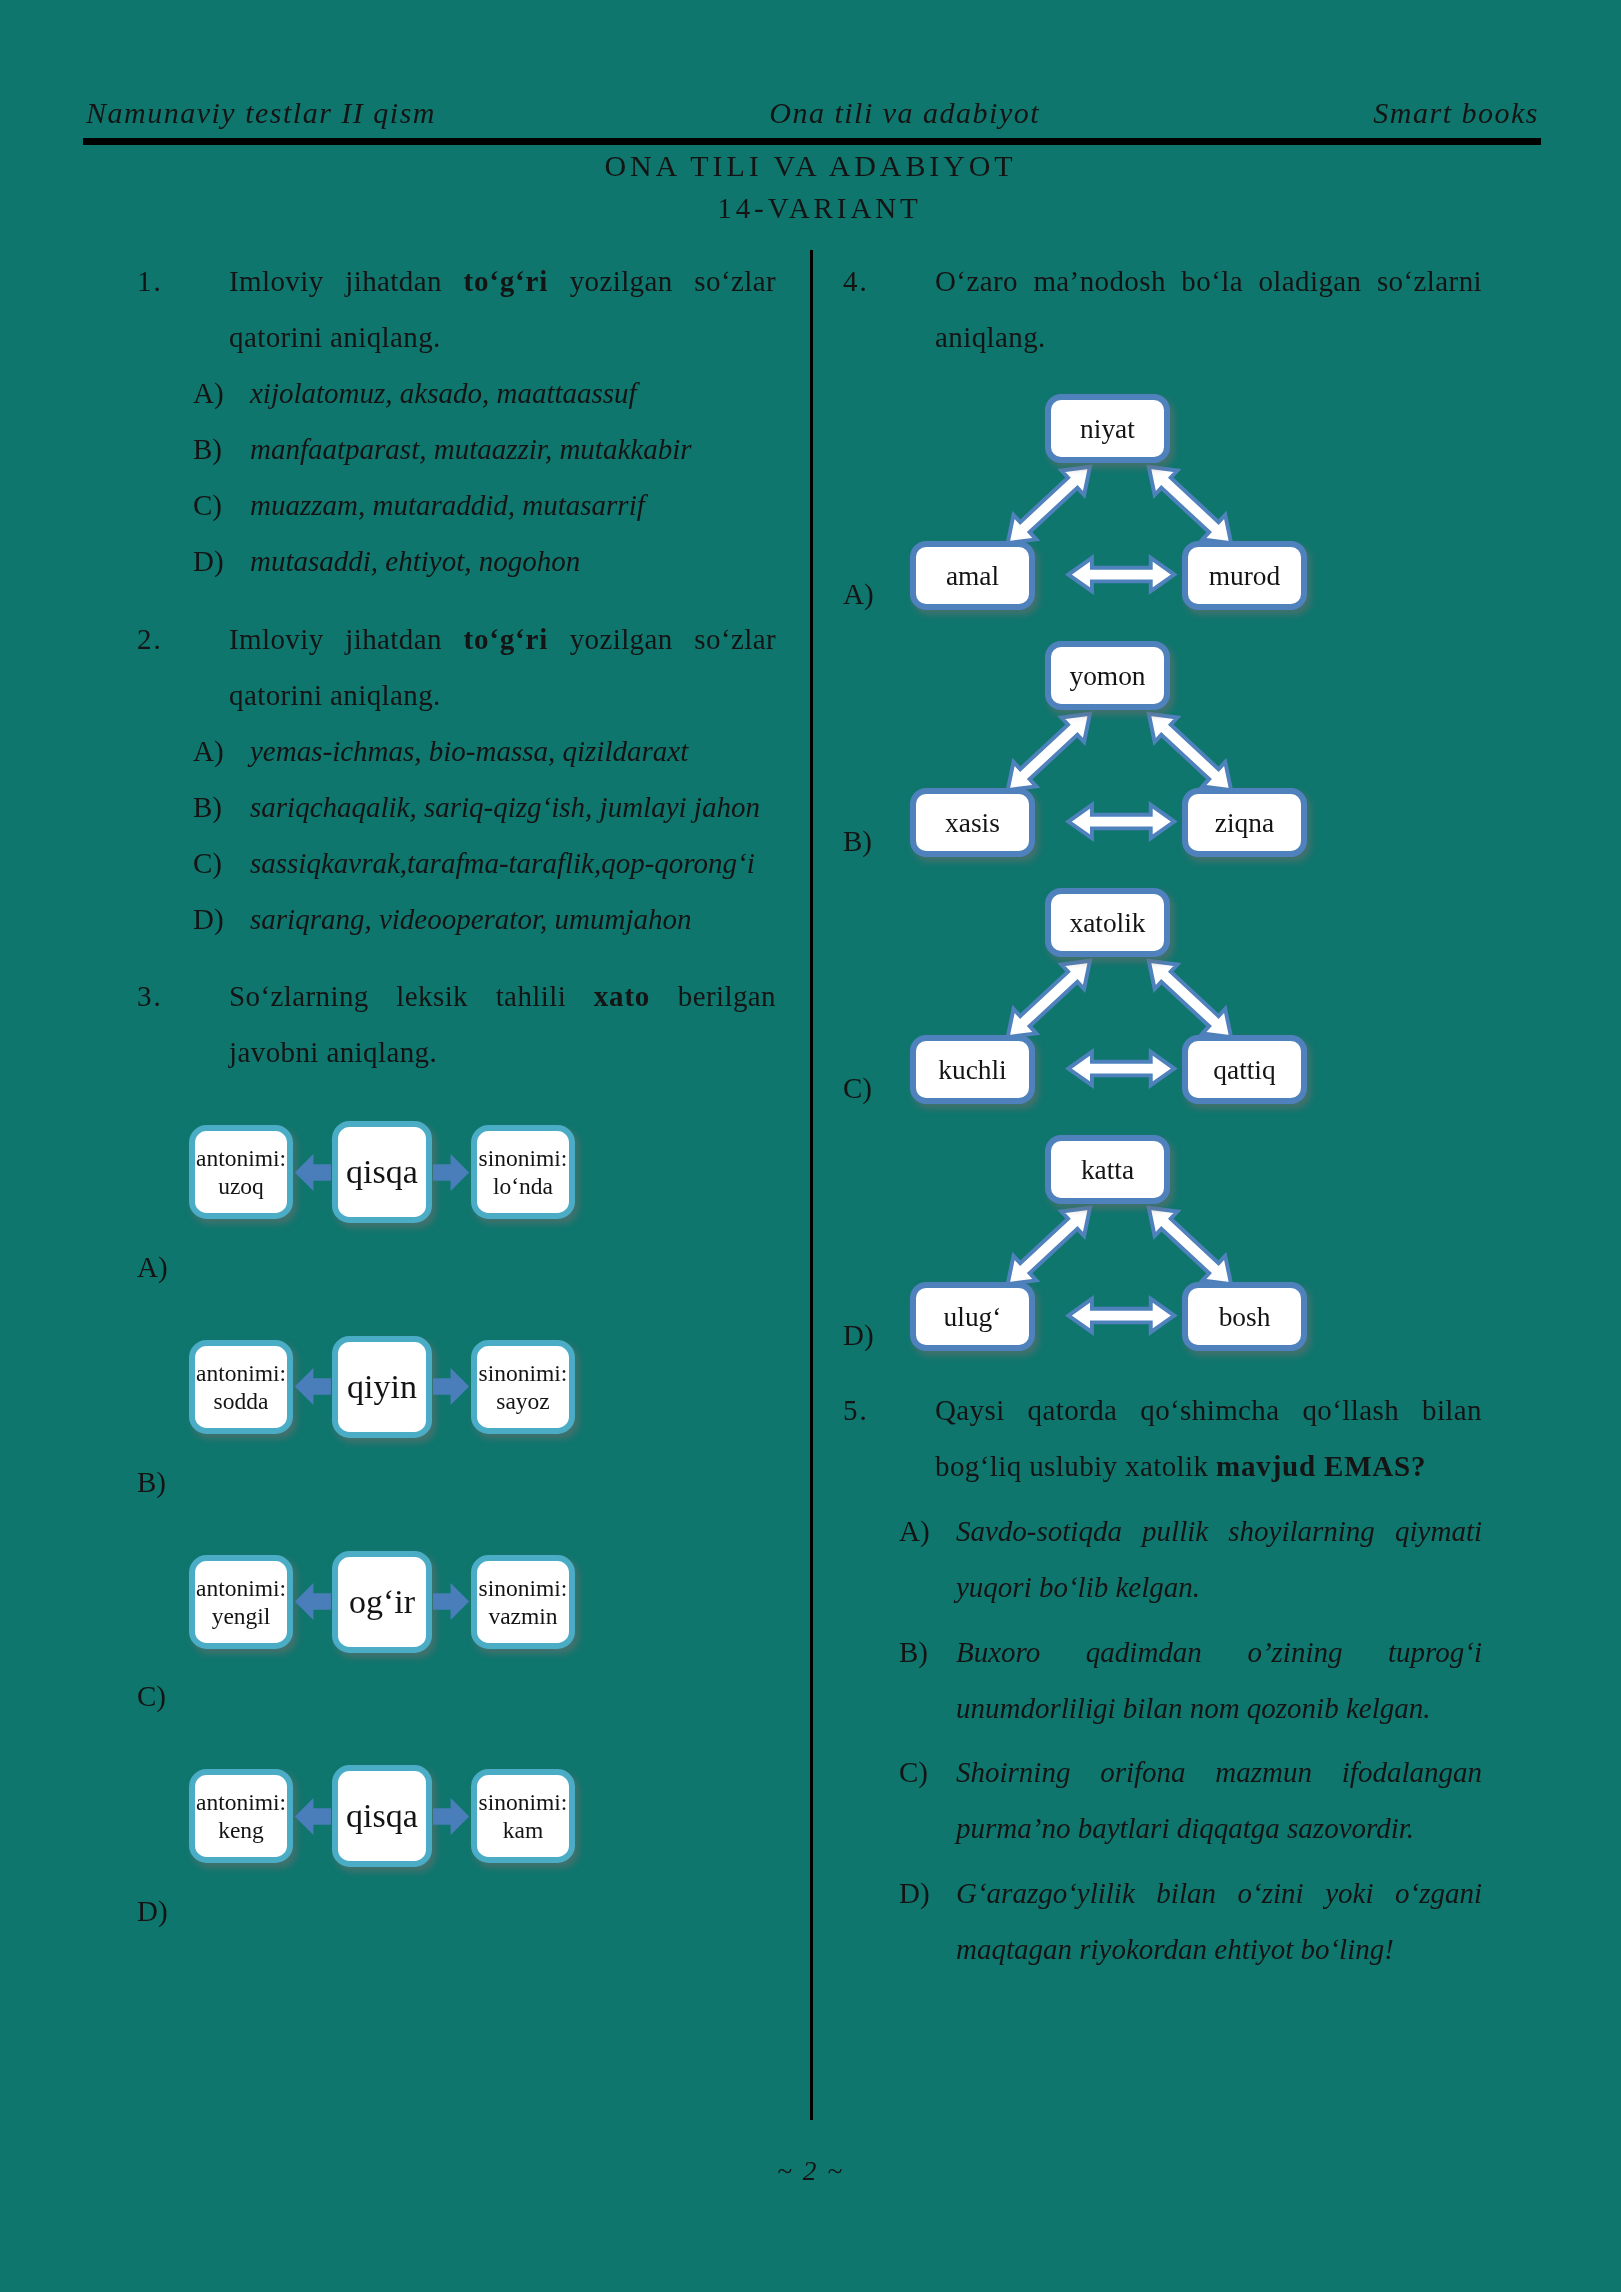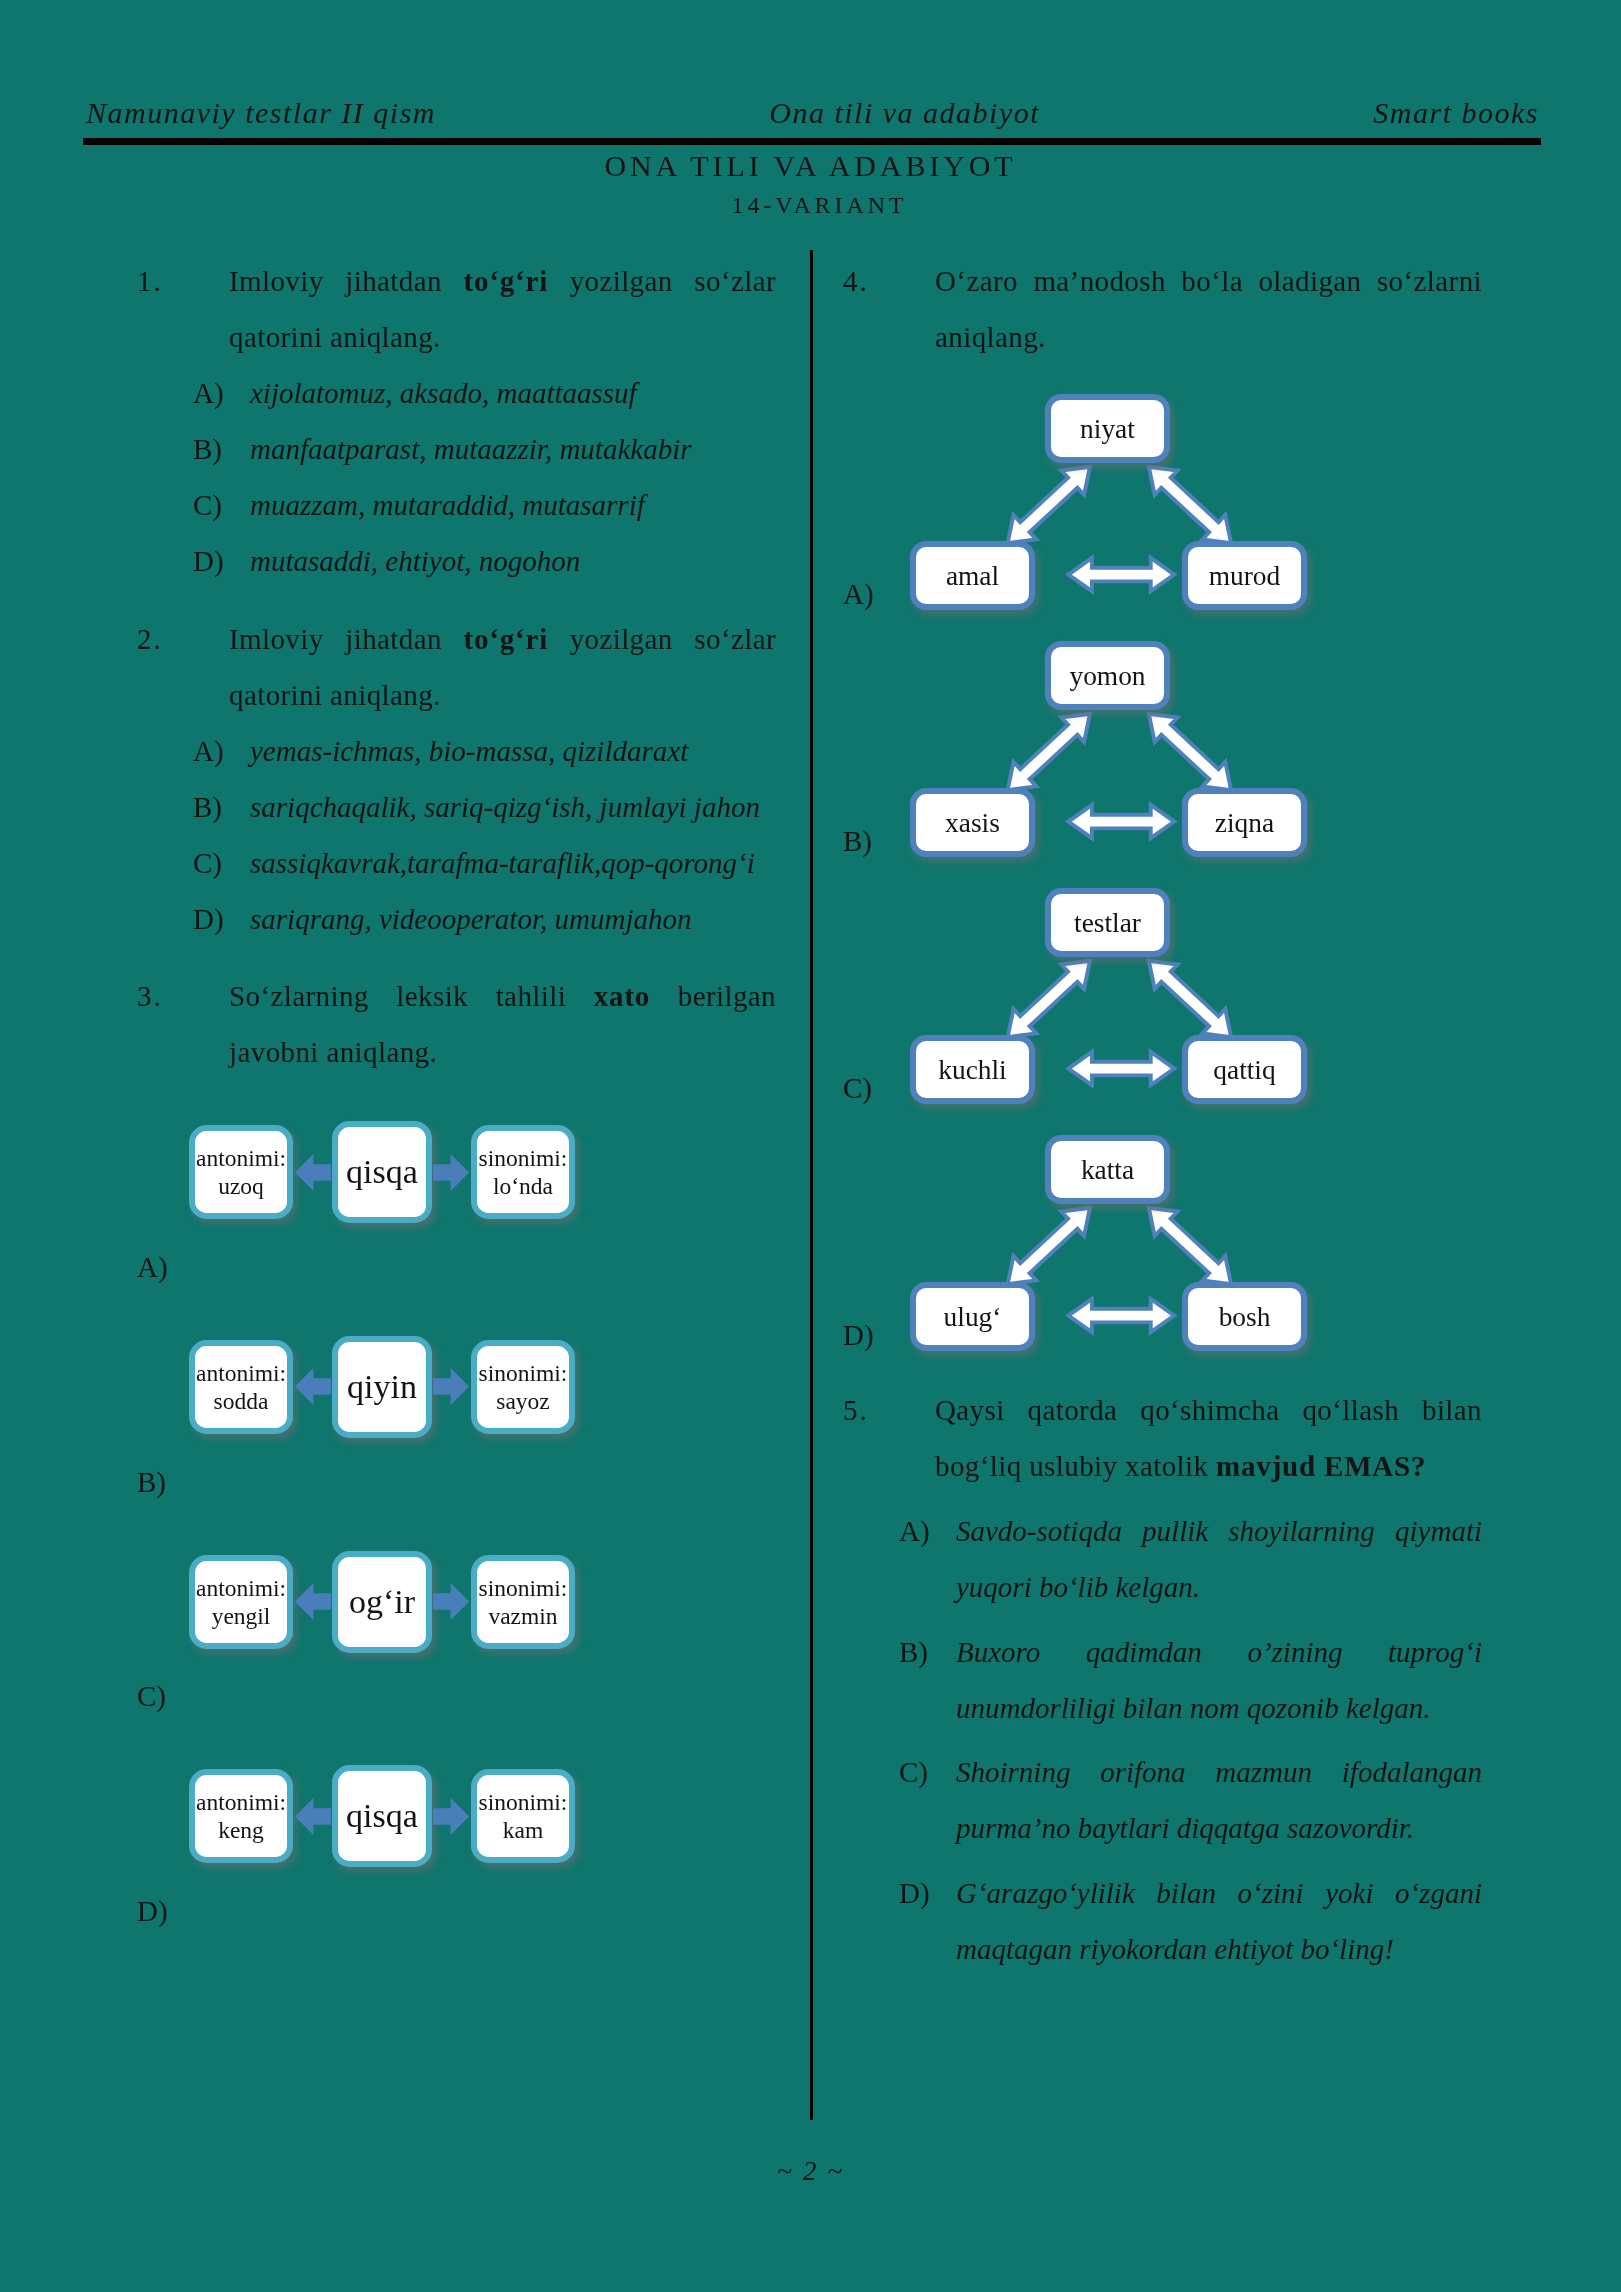--- a/index.html
+++ b/index.html
@@ -27,21 +27,21 @@
   .hdr-rule{
     position:absolute;top:138px;left:83px;width:1458px;height:6.9px;
     background:#000;
   }
   .doc-title{
     position:absolute;top:149px;left:0;width:100%;
     text-align:center;font-size:30px;letter-spacing:3.9px;
   }
   .doc-subtitle{
     position:absolute;top:192px;left:0;width:100%;
-    text-align:center;font-size:24px;letter-spacing:3.9px;padding-left:18px;
+    text-align:center;font-size:29px;letter-spacing:3.9px;padding-left:18px;
   }
   
   .col{position:absolute;width:639px;font-size:29px;line-height:56px;}
   .col-left{left:137px;top:253px;}
   .col-right{left:843px;top:253px;}
   .divider{
     position:absolute;left:810px;top:250px;width:2.9px;height:1870px;
     background:#000;
   }
   
@@ -293,21 +293,21 @@
       <div class="tri-box tri-right">ziqna</div>
       <div class="tri-label">B)</div>
     </div>
 
     <div class="tri-diagram">
       <svg class="tri-arrows" viewBox="0 0 652 222">
         <path class="tri-arrow-path" d="M252.0,74.0 L222.8,77.9 L229.6,85.2 L180.8,130.5 L174.0,123.2 L168.0,152.0 L197.2,148.1 L190.4,140.8 L239.2,95.5 L246.0,102.8 Z"></path>
         <path class="tri-arrow-path" d="M312.0,74.0 L318.0,102.8 L324.8,95.5 L373.6,140.8 L366.8,148.1 L396.0,152.0 L390.0,123.2 L383.2,130.5 L334.4,85.2 L341.2,77.9 Z"></path>
         <path class="tri-arrow-path" d="M230.0,184.0 L254.0,201.0 L254.0,191.0 L314.0,191.0 L314.0,201.0 L338.0,184.0 L314.0,167.0 L314.0,177.0 L254.0,177.0 L254.0,167.0 Z"></path>
       </svg>
-      <div class="tri-box tri-top">testlar</div>
+      <div class="tri-box tri-top">xatolik</div>
       <div class="tri-box tri-left">kuchli</div>
       <div class="tri-box tri-right">qattiq</div>
       <div class="tri-label">C)</div>
     </div>
 
     <div class="tri-diagram">
       <svg class="tri-arrows" viewBox="0 0 652 222">
         <path class="tri-arrow-path" d="M252.0,74.0 L222.8,77.9 L229.6,85.2 L180.8,130.5 L174.0,123.2 L168.0,152.0 L197.2,148.1 L190.4,140.8 L239.2,95.5 L246.0,102.8 Z"></path>
         <path class="tri-arrow-path" d="M312.0,74.0 L318.0,102.8 L324.8,95.5 L373.6,140.8 L366.8,148.1 L396.0,152.0 L390.0,123.2 L383.2,130.5 L334.4,85.2 L341.2,77.9 Z"></path>
         <path class="tri-arrow-path" d="M230.0,184.0 L254.0,201.0 L254.0,191.0 L314.0,191.0 L314.0,201.0 L338.0,184.0 L314.0,167.0 L314.0,177.0 L254.0,177.0 L254.0,167.0 Z"></path>

